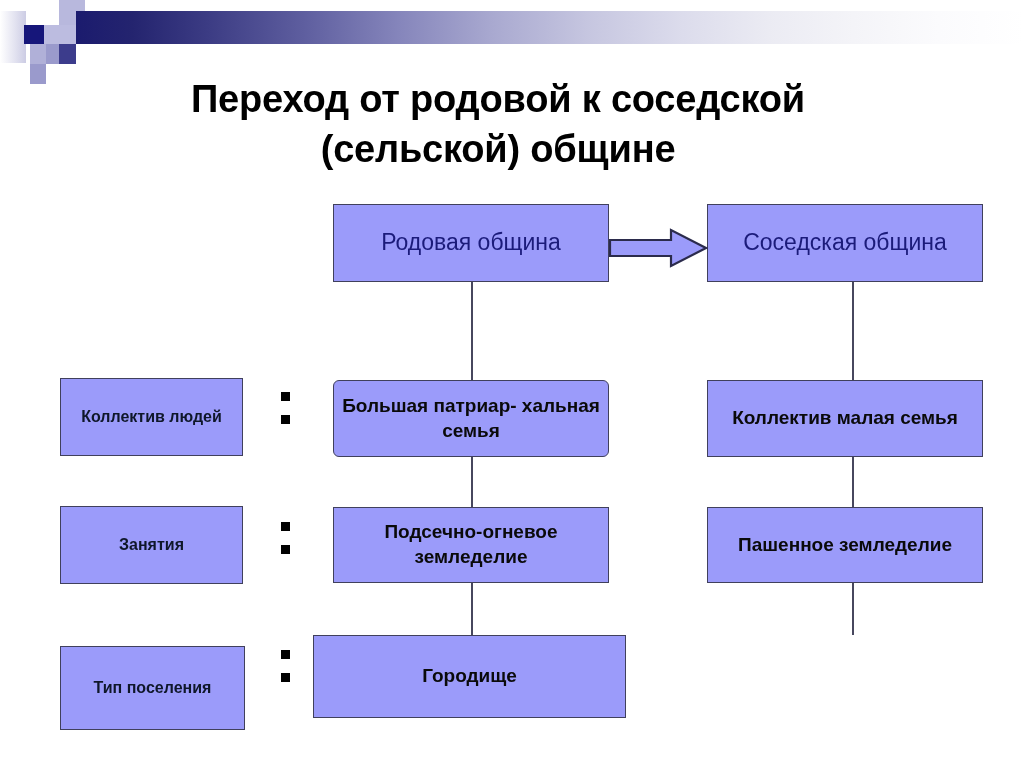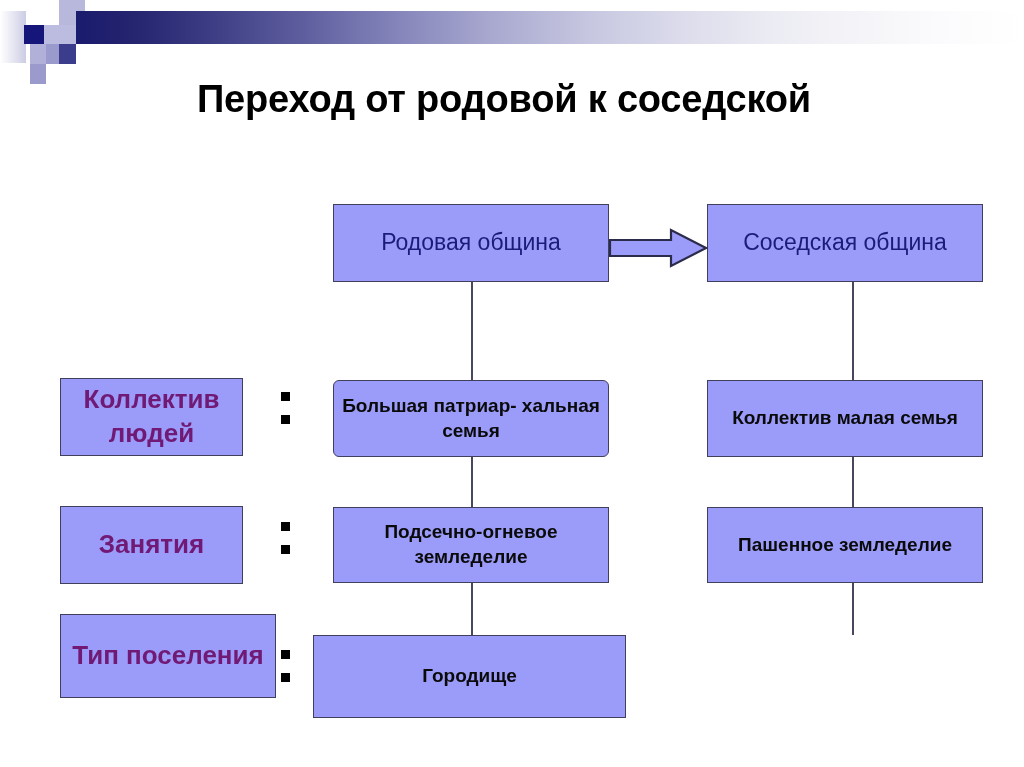--- a/index.html
+++ b/index.html
@@ -54,21 +54,21 @@
     left: 0px;
     top: 11px;
     width: 26px;
     height: 52px;
     background: linear-gradient(to right, #ffffff 0%, #e4e4f1 55%, #ccccE4 100%);
   }
 
   
   #title {
     position: absolute;
-    left: 54px;
+    left: 48px;
     top: 74px;
     width: 900px;
     text-align: center;
     font-size: 38px;
     font-weight: bold;
     line-height: 1.32;
     color: #000000;
     letter-spacing: -0.2px;
   }
 
@@ -93,22 +93,22 @@
     padding: 16px 6px;
   }
   .node .txt { display: block; width: 100%; }
 
   .node.head {
     color: #1b1b7a;
     font-size: 23px;
     font-weight: normal;
   }
   .node.rowlabel {
-    color: #701a75;
-    font-size: 26px;
+    color: #0f172a;
+    font-size: 16px;
     font-weight: bold;
   }
   .node.cell {
     color: #0a0a0a;
     font-size: 19px;
     font-weight: bold;
   }
 
   
   .vline {
@@ -148,20 +148,21 @@
     <div class="deco-sq" style="left:44px; top:25px; width:32px; height:19px; background:#bcbce0;"></div>
     <div class="deco-sq" style="left:30px; top:44px; width:16px; height:20px; background:#b0b0d8;"></div>
     <div class="deco-sq" style="left:46px; top:44px; width:16px; height:20px; background:#9a9acc;"></div>
     <div class="deco-sq" style="left:30px; top:64px; width:16px; height:20px; background:#9a9acc;"></div>
     <div class="gradbar"></div>
     <div class="deco-sq" style="left:59px; top:44px; width:17px; height:20px; background:#3c3c8c;"></div>
   </div>
 
   <div id="title">
     <div>Переход от родовой к соседской</div>
+    <div>(сельской) общине</div>
   </div>
 
   <div id="diagram">
 
     <div class="vline" style="left:471px; top:282px; height:98px;"></div>
     <div class="vline" style="left:471px; top:457px; height:50px;"></div>
     <div class="vline" style="left:471px; top:583px; height:52px;"></div>
 
     <div class="vline" style="left:852px; top:282px; height:98px;"></div>
     <div class="vline" style="left:852px; top:457px; height:50px;"></div>
@@ -200,21 +201,21 @@
       <i></i>
       <i></i>
     </div>
     <div class="node cell" style="left:333px; top:507px; width:276px; height:76px;">
       <span class="txt">Подсечно-огневое земледелие</span>
     </div>
     <div class="node cell" style="left:707px; top:507px; width:276px; height:76px;">
       <span class="txt">Пашенное земледелие</span>
     </div>
 
-    <div class="node rowlabel" style="left:60px; top:614px; width:216px; height:84px;">
+    <div class="node rowlabel" style="left:60px; top:646px; width:185px; height:84px;">
       <span class="txt">Тип поселения</span>
     </div>
     <div class="colon" style="left:281px; top:650px;">
       <i></i>
       <i></i>
     </div>
     <div class="node cell" style="left:313px; top:635px; width:313px; height:83px;">
       <span class="txt">Городище</span>
     </div>
 

